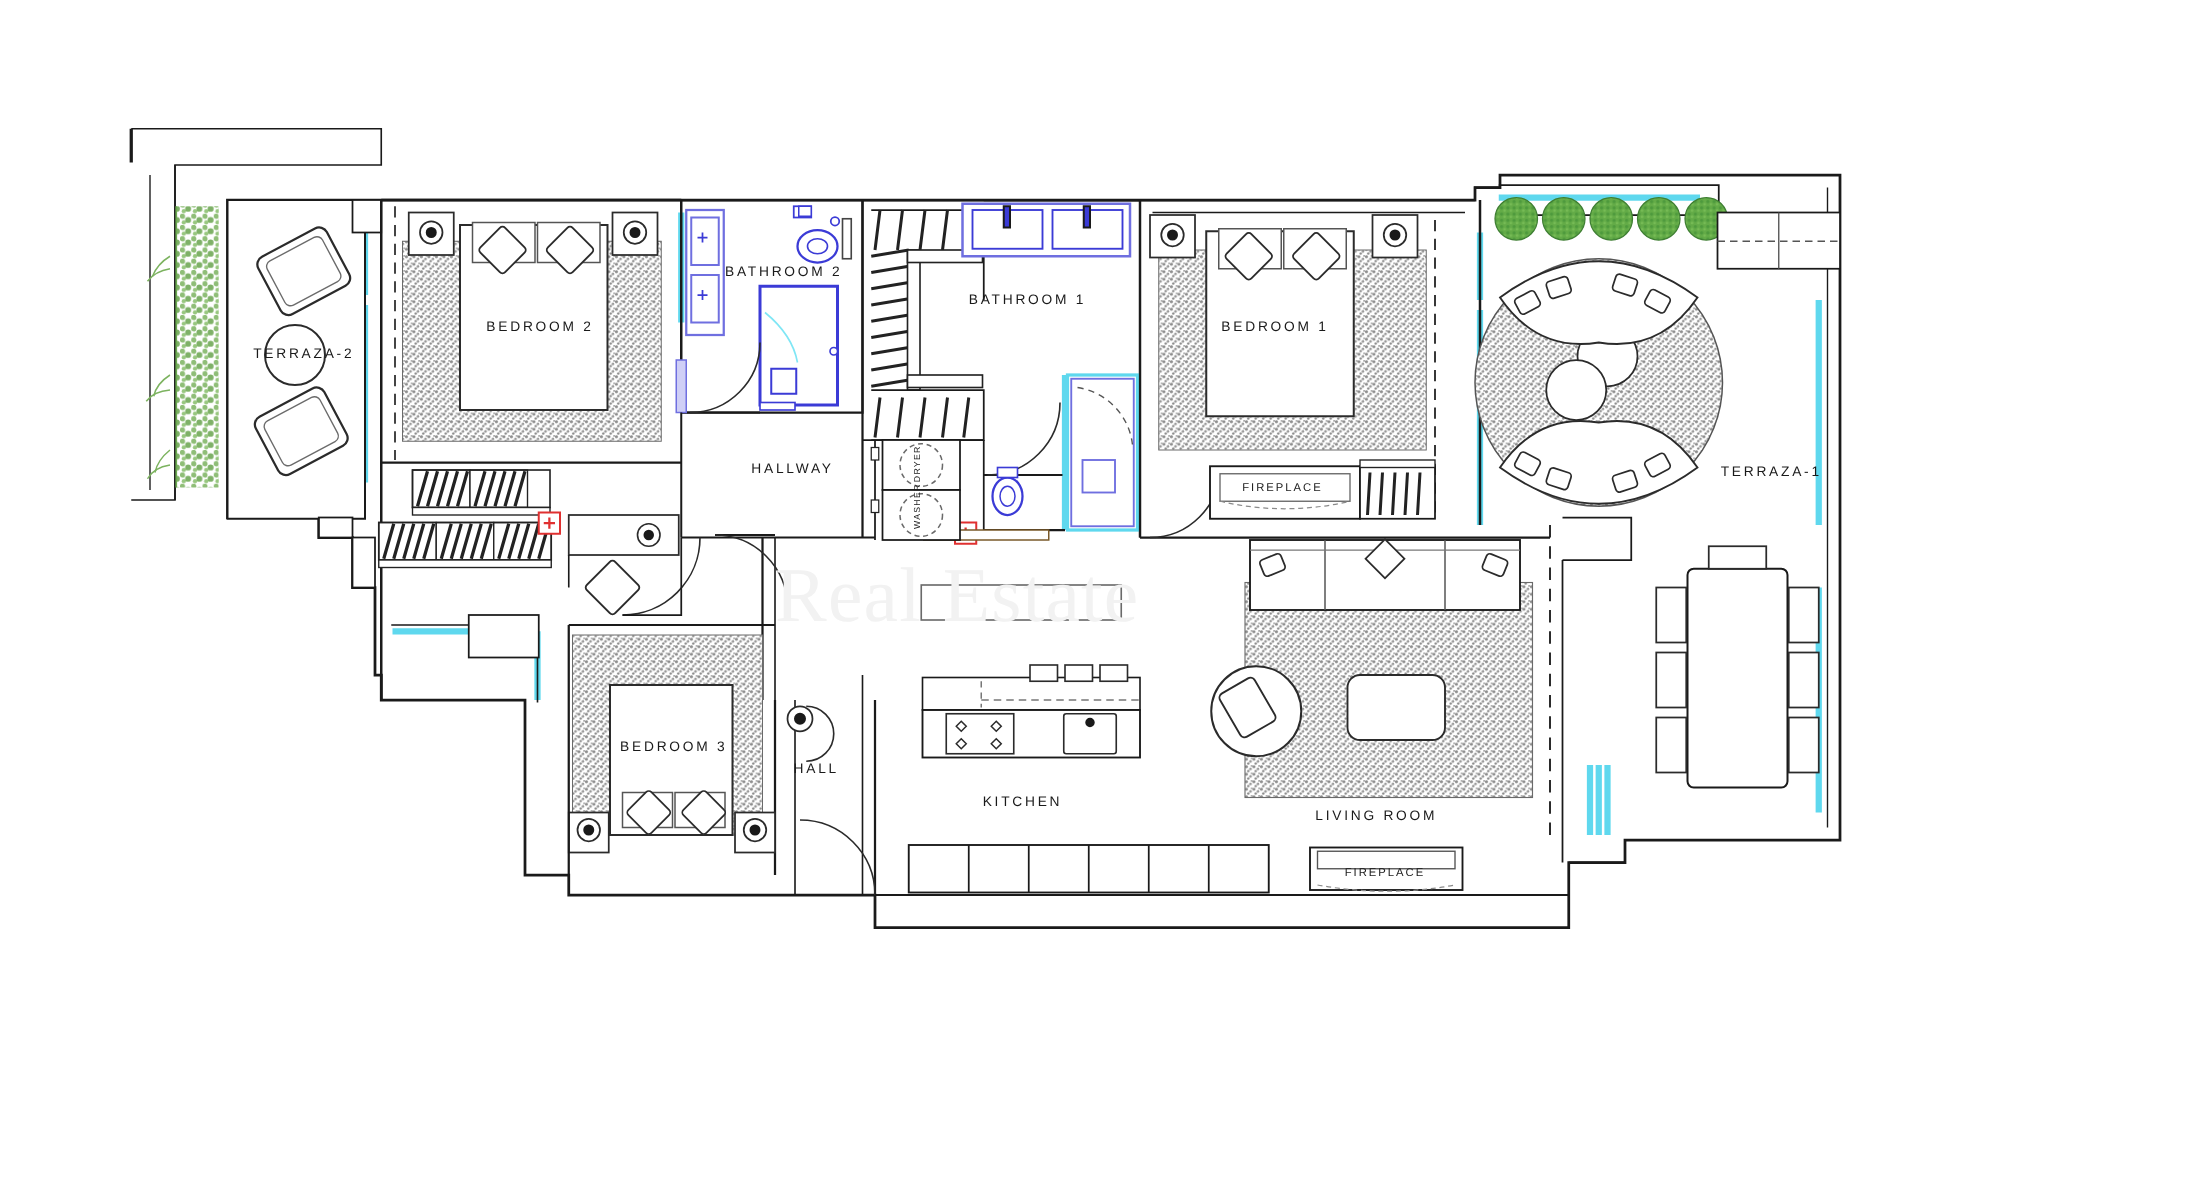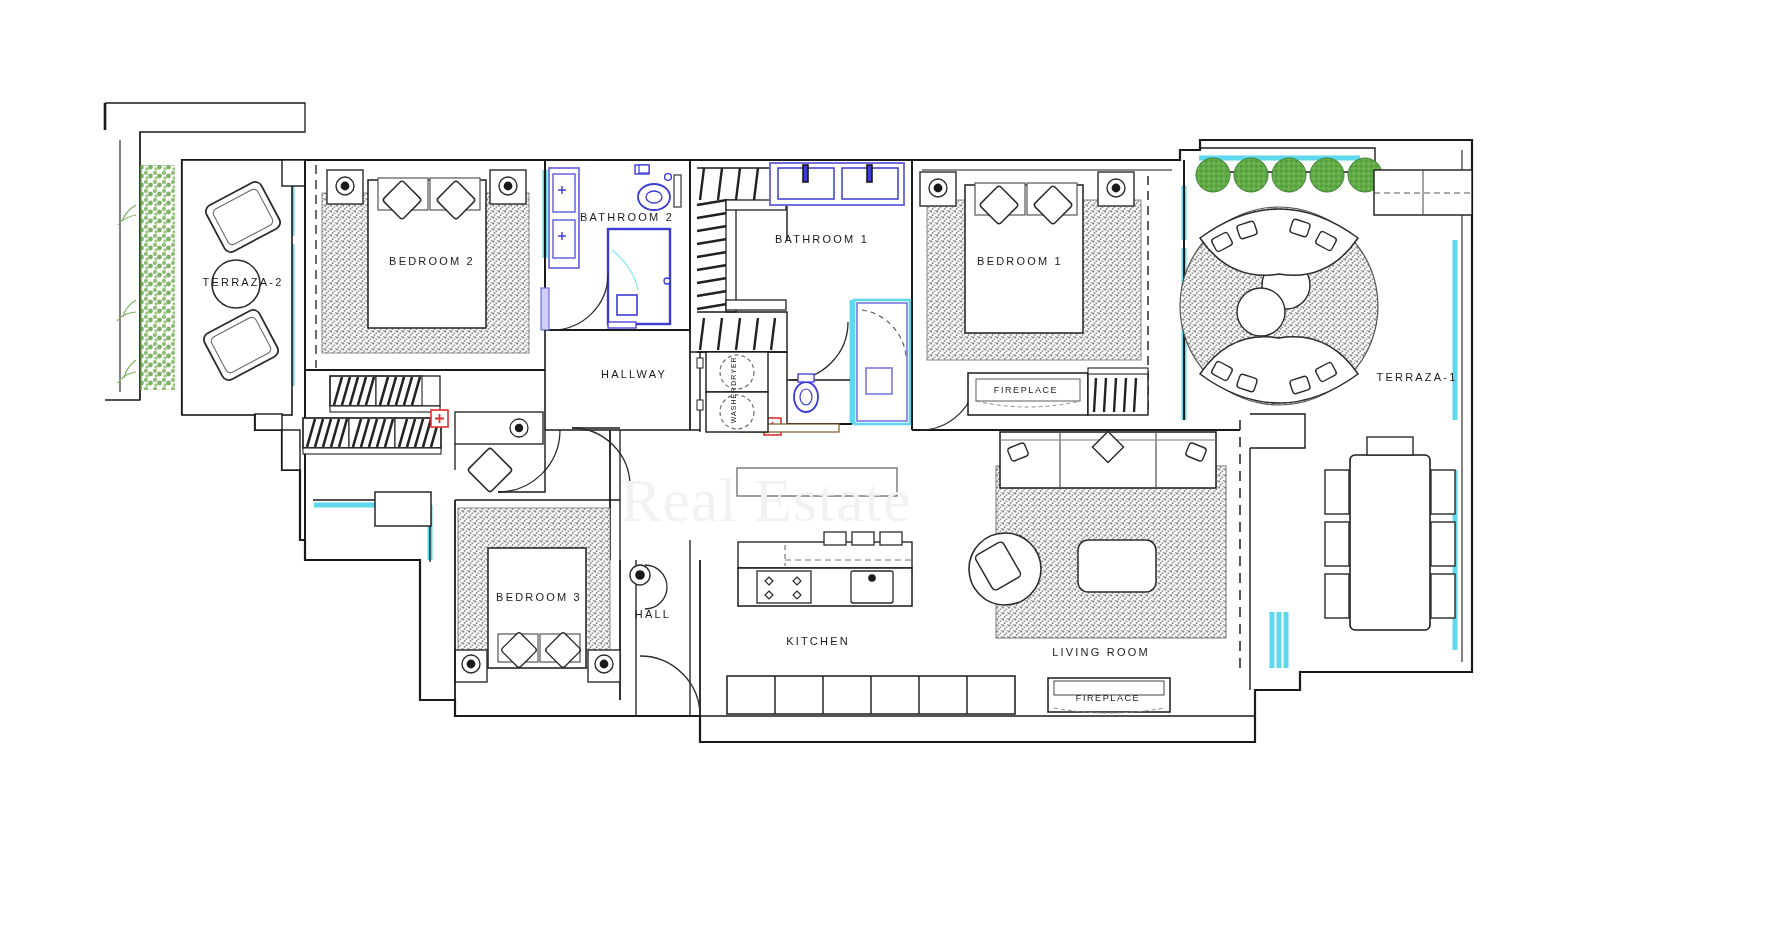--- a/index.html
+++ b/index.html
@@ -2,21 +2,21 @@
 <html><head>
 <meta charset="utf-8">
 <style>
   html,body{margin:0;padding:0;background:#ffffff;}
   body{width:1768px;height:942px;overflow:hidden;font-family:"Liberation Sans",sans-serif;}
   #plan{position:relative;width:1768px;height:942px;background:#ffffff;}
   svg{display:block;}
   .wm{position:absolute;pointer-events:none;user-select:none;color:#f2f2f2;
       font-family:"Liberation Serif",serif;}
   #wm1{left:380px;top:330px;font-size:150px;letter-spacing:2px;}
-  #wm2{left:620px;top:465px;font-size:62px;letter-spacing:1px;}
+  #wm2{left:620px;top:442px;font-size:62px;letter-spacing:1px;}
   .lbl{font-family:"Liberation Sans",sans-serif;fill:#1a1a1a;font-size:11px;letter-spacing:2.2px;}
   .lbl-sm{font-family:"Liberation Sans",sans-serif;fill:#1a1a1a;font-size:9px;letter-spacing:1.6px;}
   .lbl-tiny{font-family:"Liberation Sans",sans-serif;fill:#1a1a1a;font-size:7px;letter-spacing:1px;}
 </style>
 </head>
 <body>
 
 <div id="plan">
 
   <div class="wm" id="wm2">Real Estate</div>

